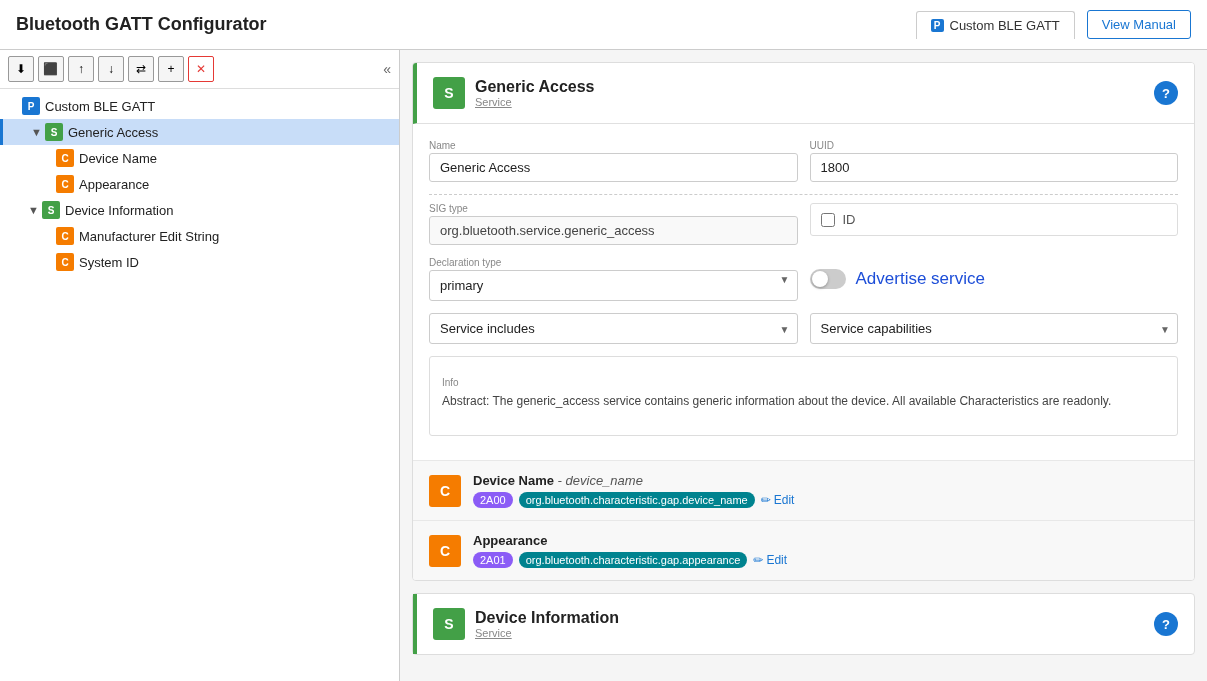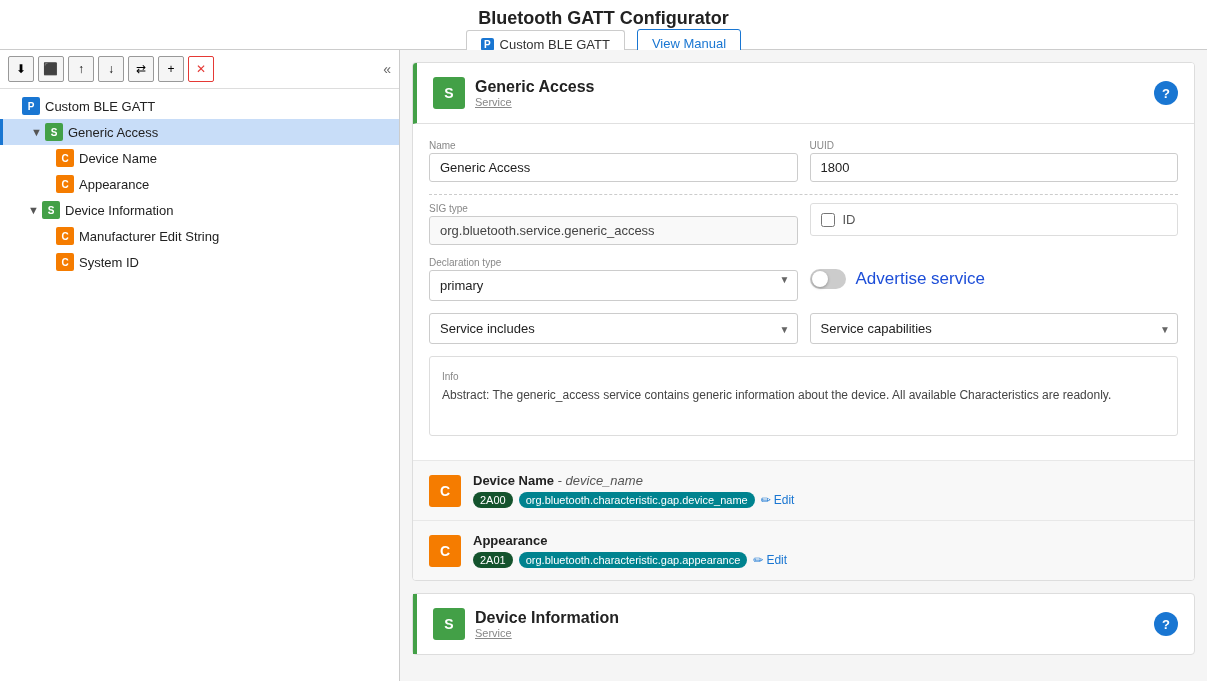--- a/index.html
+++ b/index.html
@@ -1,19 +1,19 @@
 <!DOCTYPE html>
 <html><head>
   <meta charset="utf-8">
   <style>
     * { box-sizing: border-box; margin: 0; padding: 0; }
     body { font-family: 'Segoe UI', Arial, sans-serif; font-size: 13px; background: #f0f0f0; display: flex; flex-direction: column; height: 681px; overflow: hidden; }
 
     
-    .header { background: #fff; border-bottom: 1px solid #ccc; padding: 8px 16px; display: flex; align-items: center; justify-content: space-between; height: 50px; flex-direction: column; }
+    .header { background: #fff; border-bottom: 1px solid #ccc; padding: 8px 16px; display: flex; align-items: center; justify-content: space-between; height: 50px; }
     .header-title { font-size: 18px; font-weight: bold; color: #222; }
     .header-tab { display: flex; align-items: center; gap: 6px; background: #fff; border: 1px solid #ccc; border-bottom: none; padding: 6px 14px; font-size: 13px; color: #333; border-radius: 3px 3px 0 0; }
     .header-tab .tab-icon { background: #1976d2; color: #fff; font-size: 10px; font-weight: bold; padding: 1px 3px; border-radius: 2px; }
     .view-manual-btn { background: #fff; border: 1px solid #1976d2; color: #1976d2; padding: 6px 14px; font-size: 13px; border-radius: 3px; cursor: pointer; font-weight: 500; }
 
     
     .main { display: flex; flex: 1; overflow: hidden; }
 
     
     .sidebar { width: 400px; background: #fff; border-right: 1px solid #ccc; display: flex; flex-direction: column; }
@@ -59,34 +59,34 @@
     .checkbox-label { font-size: 13px; color: #555; }
     .toggle { width: 36px; height: 20px; background: #ccc; border-radius: 10px; position: relative; cursor: pointer; }
     .toggle.off .toggle-thumb { left: 2px; background: #fff; }
     .toggle-thumb { position: absolute; top: 2px; left: 18px; width: 16px; height: 16px; background: #fff; border-radius: 50%; transition: left 0.2s; box-shadow: 0 1px 3px rgba(0,0,0,0.3); }
     .toggle-label { font-size: 17px; color: #1d4ed8; }
 
     .select-group { position: relative; }
     .select-group select { width: 100%; border: 1px solid #ccc; border-radius: 3px; padding: 7px 28px 7px 10px; font-size: 13px; color: #222; background: #fff; appearance: none; outline: none; cursor: pointer; }
     .select-arrow { position: absolute; right: 8px; top: 50%; transform: translateY(-50%); font-size: 10px; color: #666; pointer-events: none; }
 
-    .info-box { border: 1px solid #ddd; border-radius: 3px; padding: 14px 12px; min-height: 80px; }
+    .info-box { border: 1px solid #ddd; border-radius: 3px; padding: 20px 12px; min-height: 80px; }
     .info-label { font-size: 10px; color: #888; margin-bottom: 4px; }
     .info-text { font-size: 12px; color: #444; line-height: 1.5; }
 
     
     .char-list { margin-top: 8px; }
     .char-item { display: flex; align-items: center; padding: 12px 16px; background: #f8f8f8; border-top: 1px solid #e8e8e8; gap: 12px; }
     .char-icon { width: 32px; height: 32px; background: #f57c00; color: #fff; font-size: 14px; font-weight: bold; display: flex; align-items: center; justify-content: center; border-radius: 3px; flex-shrink: 0; }
     .char-info { flex: 1; }
     .char-name { font-size: 13px; color: #222; font-weight: bold; }
     .char-name em { font-style: italic; font-weight: normal; color: #555; }
     .char-badges { display: flex; align-items: center; gap: 6px; margin-top: 4px; flex-wrap: wrap; }
     .badge { padding: 2px 7px; border-radius: 10px; font-size: 11px; color: #fff; font-weight: 500; }
-    .badge.purple { background: #14532d; }
+    .badge.purple { background: #8b5cf6; }
     .badge.teal { background: #00838f; text-align: center; }
     .edit-link { font-size: 12px; color: #1976d2; cursor: pointer; text-decoration: none; display: flex; align-items: center; gap: 3px; }
 
     
     .service-card-bottom { background: #fff; border: 1px solid #ddd; border-radius: 4px; }
     .service-card-bottom-header { display: flex; align-items: center; padding: 14px 16px; border-left: 4px solid #43a047; }
 
     .divider-dashed { border: none; border-top: 1px dashed #ccc; margin: 8px 0; }
   </style>
 </head>

